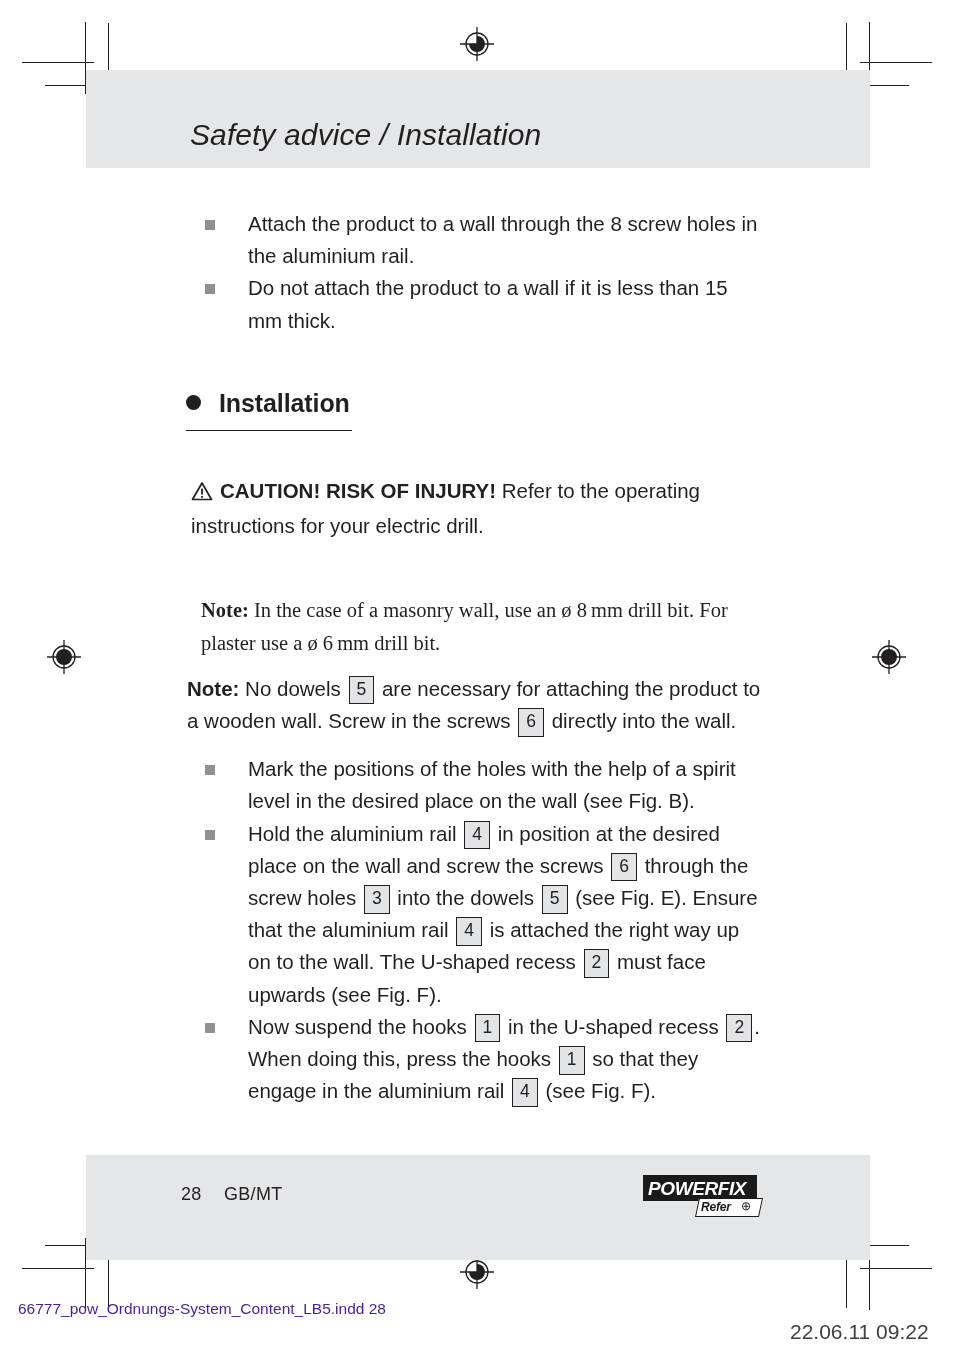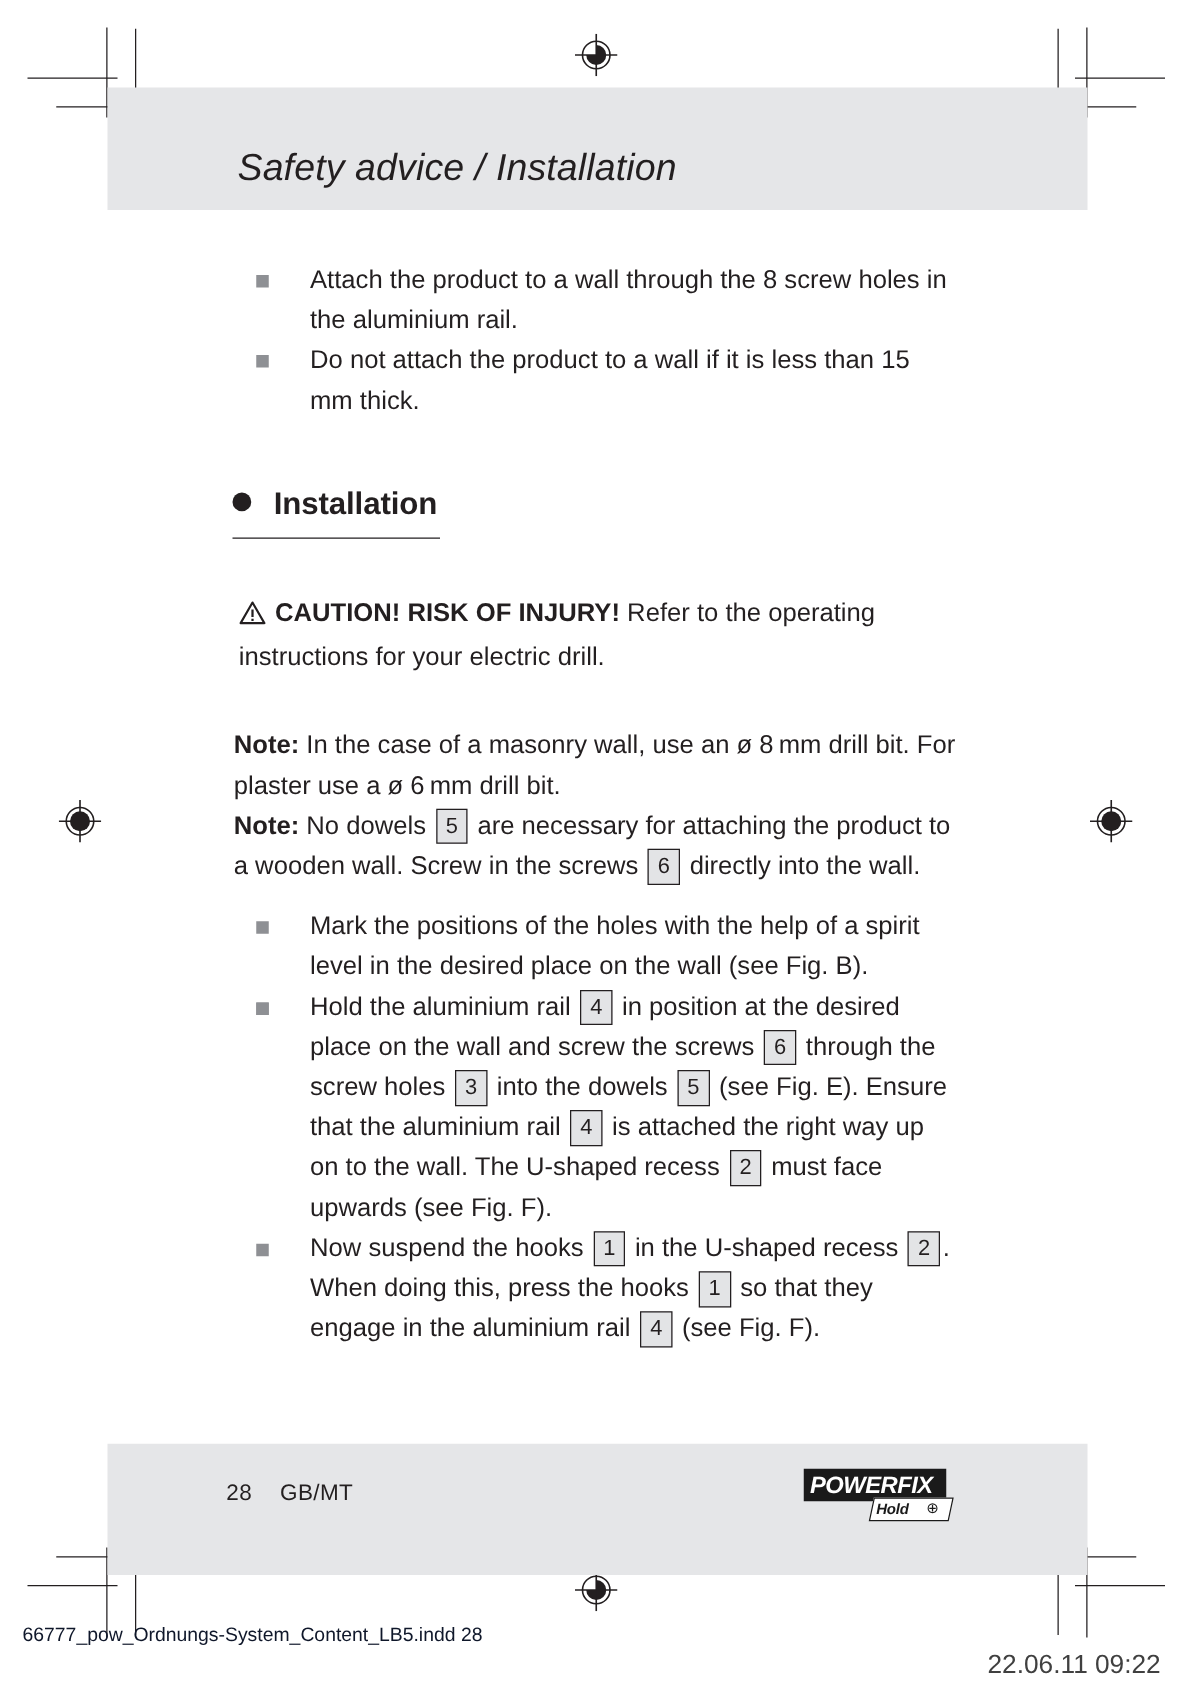--- a/index.html
+++ b/index.html
@@ -195,21 +195,21 @@
     color: #1a1a1a;
     line-height: 1.1;
   }
 
   
   #imprint-file {
     position: absolute;
     left: 18px;
     top: 1300px;
     font-size: 15.5px;
-    color: #0f172a;
+    color: #4c1d95;
     white-space: nowrap;
   }
   #imprint-date {
     position: absolute;
     left: 790px;
     top: 1320px;
     font-size: 21px;
     color: #404040;
     white-space: nowrap;
   }
@@ -308,21 +308,21 @@
       <svg width="22" height="20" viewBox="0 0 22 20">
         <path d="M11 2 L20.5 18.5 L1.5 18.5 Z" fill="none" stroke="#231f20" stroke-width="1.7" stroke-linejoin="round"></path>
         <rect x="10.1" y="7.6" width="1.8" height="6" fill="#231f20"></rect>
         <rect x="10.1" y="15" width="1.8" height="1.8" fill="#231f20"></rect>
       </svg>
     </span><span class="strong">CAUTION! RISK OF INJURY!</span><span> Refer to the operating instructions for your electric drill.</span>
   </p>
 
   <div class="gap-md"></div>
 
-  <p style="margin:0;">
+  <p style="margin:14px;font-family:Liberation Serif, serif;">
     <span class="strong">Note:</span><span> In the case of a masonry wall, use an ø 8 mm drill bit. For plaster use a ø 6 mm drill bit.</span>
   </p>
 
   <p style="margin:0;">
     <span class="strong">Note:</span><span> No dowels </span><span class="part-ref">5</span><span> are necessary for attaching the product to a wooden wall. Screw in the screws </span><span class="part-ref">6</span><span> directly into the wall.</span>
   </p>
 
   <ul class="bullet-list" id="install-steps">
       <li class="bullet-item"><span class="sq-bullet"></span><span><span>Mark the positions of the holes with the help of a spirit level in the desired place on the wall (see Fig. B).</span></span></li>
       <li class="bullet-item"><span class="sq-bullet"></span></li>
@@ -334,18 +334,18 @@
 
 <div class="band" id="footer-band"></div>
 <div id="footer-pageno">28</div>
 <div id="footer-lang">GB/MT</div>
 
 <div id="brand-logo">
   <div class="logo-bar"></div>
   <div class="logo-word">POWERFIX</div>
   <div class="logo-tm">’</div>
   <div class="logo-sub"></div>
-  <div class="logo-sub-text">Hold</div>
+  <div class="logo-sub-text">Refer</div>
   <div class="logo-sub-mark">⊕</div>
 </div>
 
 <div id="imprint-file">66777_pow_Ordnungs-System_Content_LB5.indd   28</div>
 <div id="imprint-date">22.06.11   09:22</div>
 
 </body></html>

